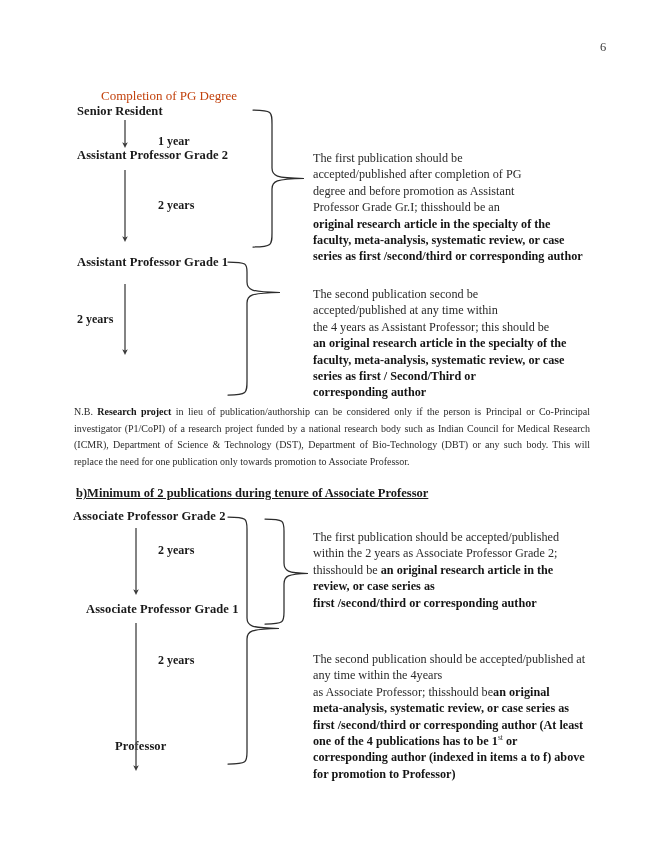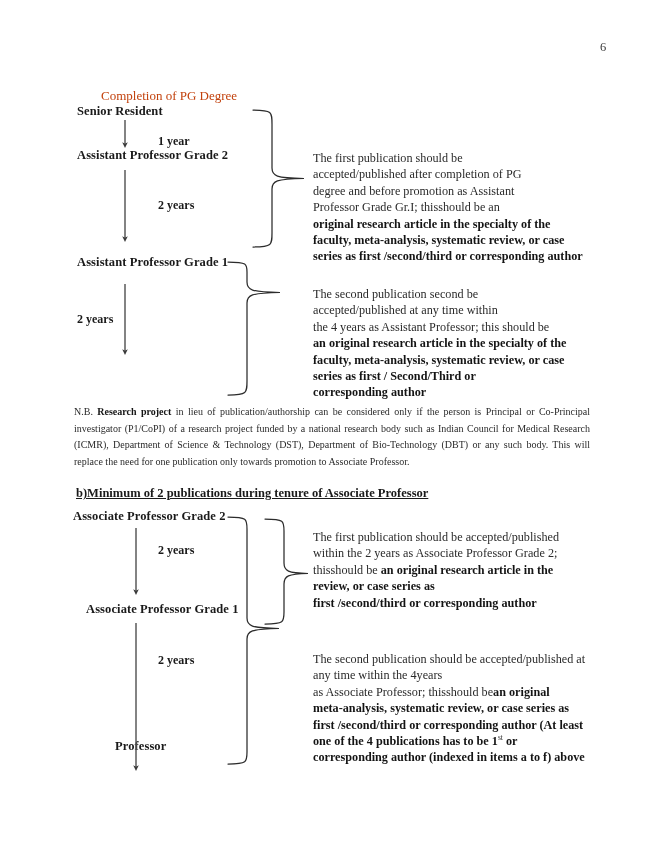--- a/index.html
+++ b/index.html
@@ -147,20 +147,21 @@
     </div>
 
   <div class="abs note-block" style="left:313px; top:651px; width:295px;" id="note-b-2">
       <span class="ln"><span>The second publication should be accepted/published at</span></span>
       <span class="ln"><span>any time within the 4years</span></span>
       <span class="ln"><span>as Associate Professor; thisshould be</span><span class="b">an original</span></span>
       <span class="ln"><span class="b">meta-analysis, systematic review, or case series as</span></span>
       <span class="ln"><span class="b">first /second/third or corresponding author (At least</span></span>
       <span class="ln"><span class="b">one of the 4 publications has to be 1</span><sup>st</sup><span class="b"> or</span></span>
       <span class="ln"><span class="b">corresponding author (indexed in items a to f) above</span></span>
+      <span class="ln"><span class="b">for promotion to Professor)</span></span>
     </div>
 
   <svg class="abs" id="vector-layer" viewBox="0 0 668 865" xmlns="http://www.w3.org/2000/svg">
     <defs>
       <marker id="arrowhead" markerWidth="7" markerHeight="7" refX="3.1" refY="3.2" orient="auto" markerUnits="userSpaceOnUse">
         <path d="M0.4,0.4 L6.0,3.2 L0.4,6.0 L1.9,3.2 Z" fill="#3a3a3a"></path>
       </marker>
     </defs>
 
     <g stroke="#5a5a5a" stroke-width="1.5" fill="none" marker-end="url(#arrowhead)">

